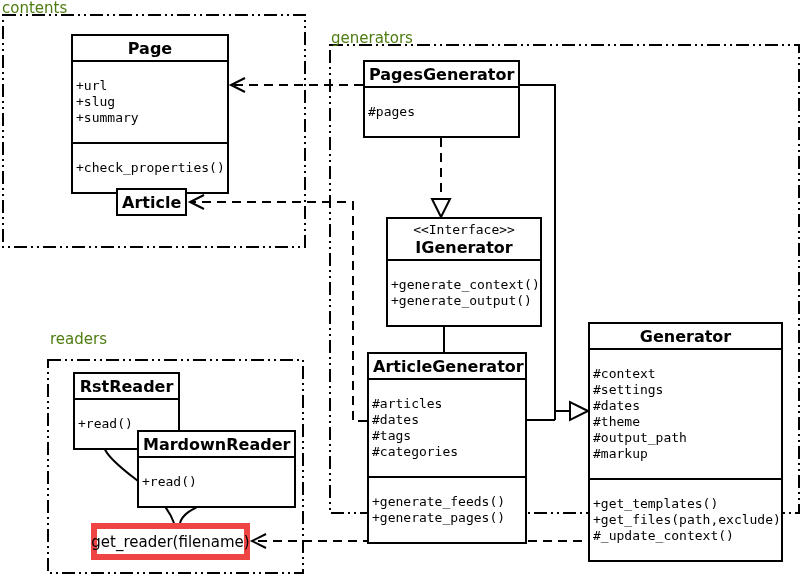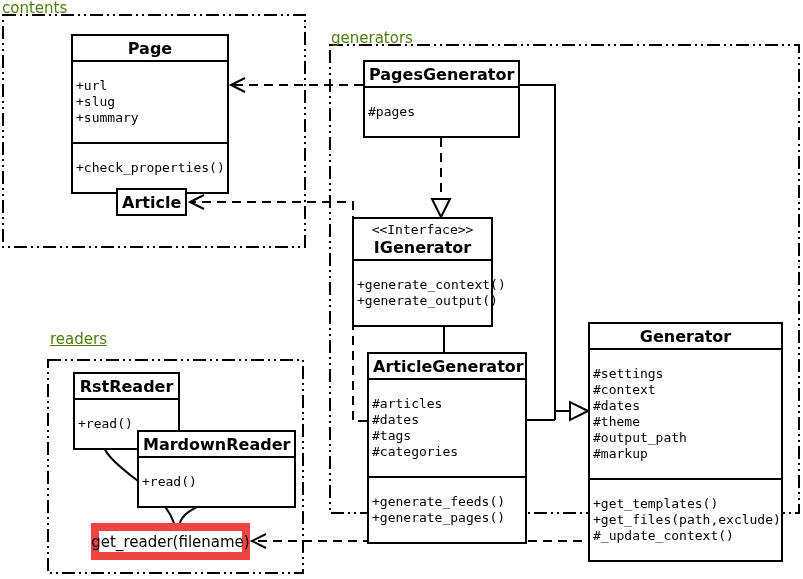--- a/index.html
+++ b/index.html
@@ -14,21 +14,21 @@
              line-height:19px;text-align:center;padding:3px 4px 2px 4px;
              font-family:"DejaVu Sans",sans-serif;white-space:nowrap;}
   .uml-title.no-div{border-bottom:none;border-radius:6px;}
   .stereotype{font-weight:normal;font-size:13px;line-height:16px;
               font-family:"DejaVu Sans Mono",monospace;text-align:center;}
   .uml-compart{border-bottom:2px solid #000;padding:16px 3px;
                font-family:"DejaVu Sans Mono",monospace;font-size:13px;
                line-height:16px;white-space:nowrap;}
   .uml-compart.last{border-bottom:none;}
   .member-line{white-space:pre;}
-  .plain-box{position:absolute;box-sizing:border-box;border:8px solid #ef4444;
+  .plain-box{position:absolute;box-sizing:border-box;border:6px solid #ef4444;
              background:#fff;display:flex;align-items:center;justify-content:center;
              font:15px "DejaVu Sans",sans-serif;color:#000;white-space:nowrap;}
 </style>
 </head>
 <body>
 
 <div id="canvas">
 
   <svg id="wires" width="803" height="579" viewBox="0 0 803 579" fill="none" stroke="#000" stroke-width="2">
 
@@ -62,21 +62,21 @@
 
     <path d="M 174,523 C 158,478 90,468 100,420"></path>
     <polyline points="94,433 101,419 112,431"></polyline>
 
     <path d="M 180,523 C 186,502 227,506 222,480"></path>
     <polyline points="213,492 222,478 230,491"></polyline>
   </svg>
 
   <div class="pkg-label" style="left:2px;top:0px;">contents</div>
   <div class="pkg-label" style="left:331px;top:30px;">generators</div>
-  <div class="pkg-label" style="left:50px;top:331px;text-decoration:underline;">readers</div>
+  <div class="pkg-label" style="left:50px;top:331px;">readers</div>
 
   <div class="uml-class" style="left:71px;top:34px;width:158px;">
     <div class="uml-title">Page</div>
     <div class="uml-compart">
         <div class="member-line">+url</div>
         <div class="member-line">+slug</div>
         <div class="member-line">+summary</div>
       </div>
     <div class="uml-compart last">
         <div class="member-line">+check_properties()</div>
@@ -87,21 +87,21 @@
     <div class="uml-title no-div">Article</div>
   </div>
 
   <div class="uml-class" style="left:363px;top:60px;width:157px;">
     <div class="uml-title">PagesGenerator</div>
     <div class="uml-compart last">
         <div class="member-line">#pages</div>
       </div>
   </div>
 
-  <div class="uml-class" style="left:352px;top:217px;width:141px;">
+  <div class="uml-class" style="left:386px;top:217px;width:156px;">
     <div class="uml-title">
       <div class="stereotype">&lt;&lt;Interface&gt;&gt;</div>
       <div>IGenerator</div>
     </div>
     <div class="uml-compart last">
         <div class="member-line">+generate_context()</div>
         <div class="member-line">+generate_output()</div>
       </div>
   </div>
 
@@ -115,22 +115,22 @@
       </div>
     <div class="uml-compart last">
         <div class="member-line">+generate_feeds()</div>
         <div class="member-line">+generate_pages()</div>
       </div>
   </div>
 
   <div class="uml-class" style="left:588px;top:322px;width:195px;">
     <div class="uml-title">Generator</div>
     <div class="uml-compart">
+        <div class="member-line">#context</div>
         <div class="member-line">#settings</div>
-        <div class="member-line">#context</div>
         <div class="member-line">#dates</div>
         <div class="member-line">#theme</div>
         <div class="member-line">#output_path</div>
         <div class="member-line">#markup</div>
       </div>
     <div class="uml-compart last">
         <div class="member-line">+get_templates()</div>
         <div class="member-line">+get_files(path,exclude)</div>
         <div class="member-line">#_update_context()</div>
       </div>

